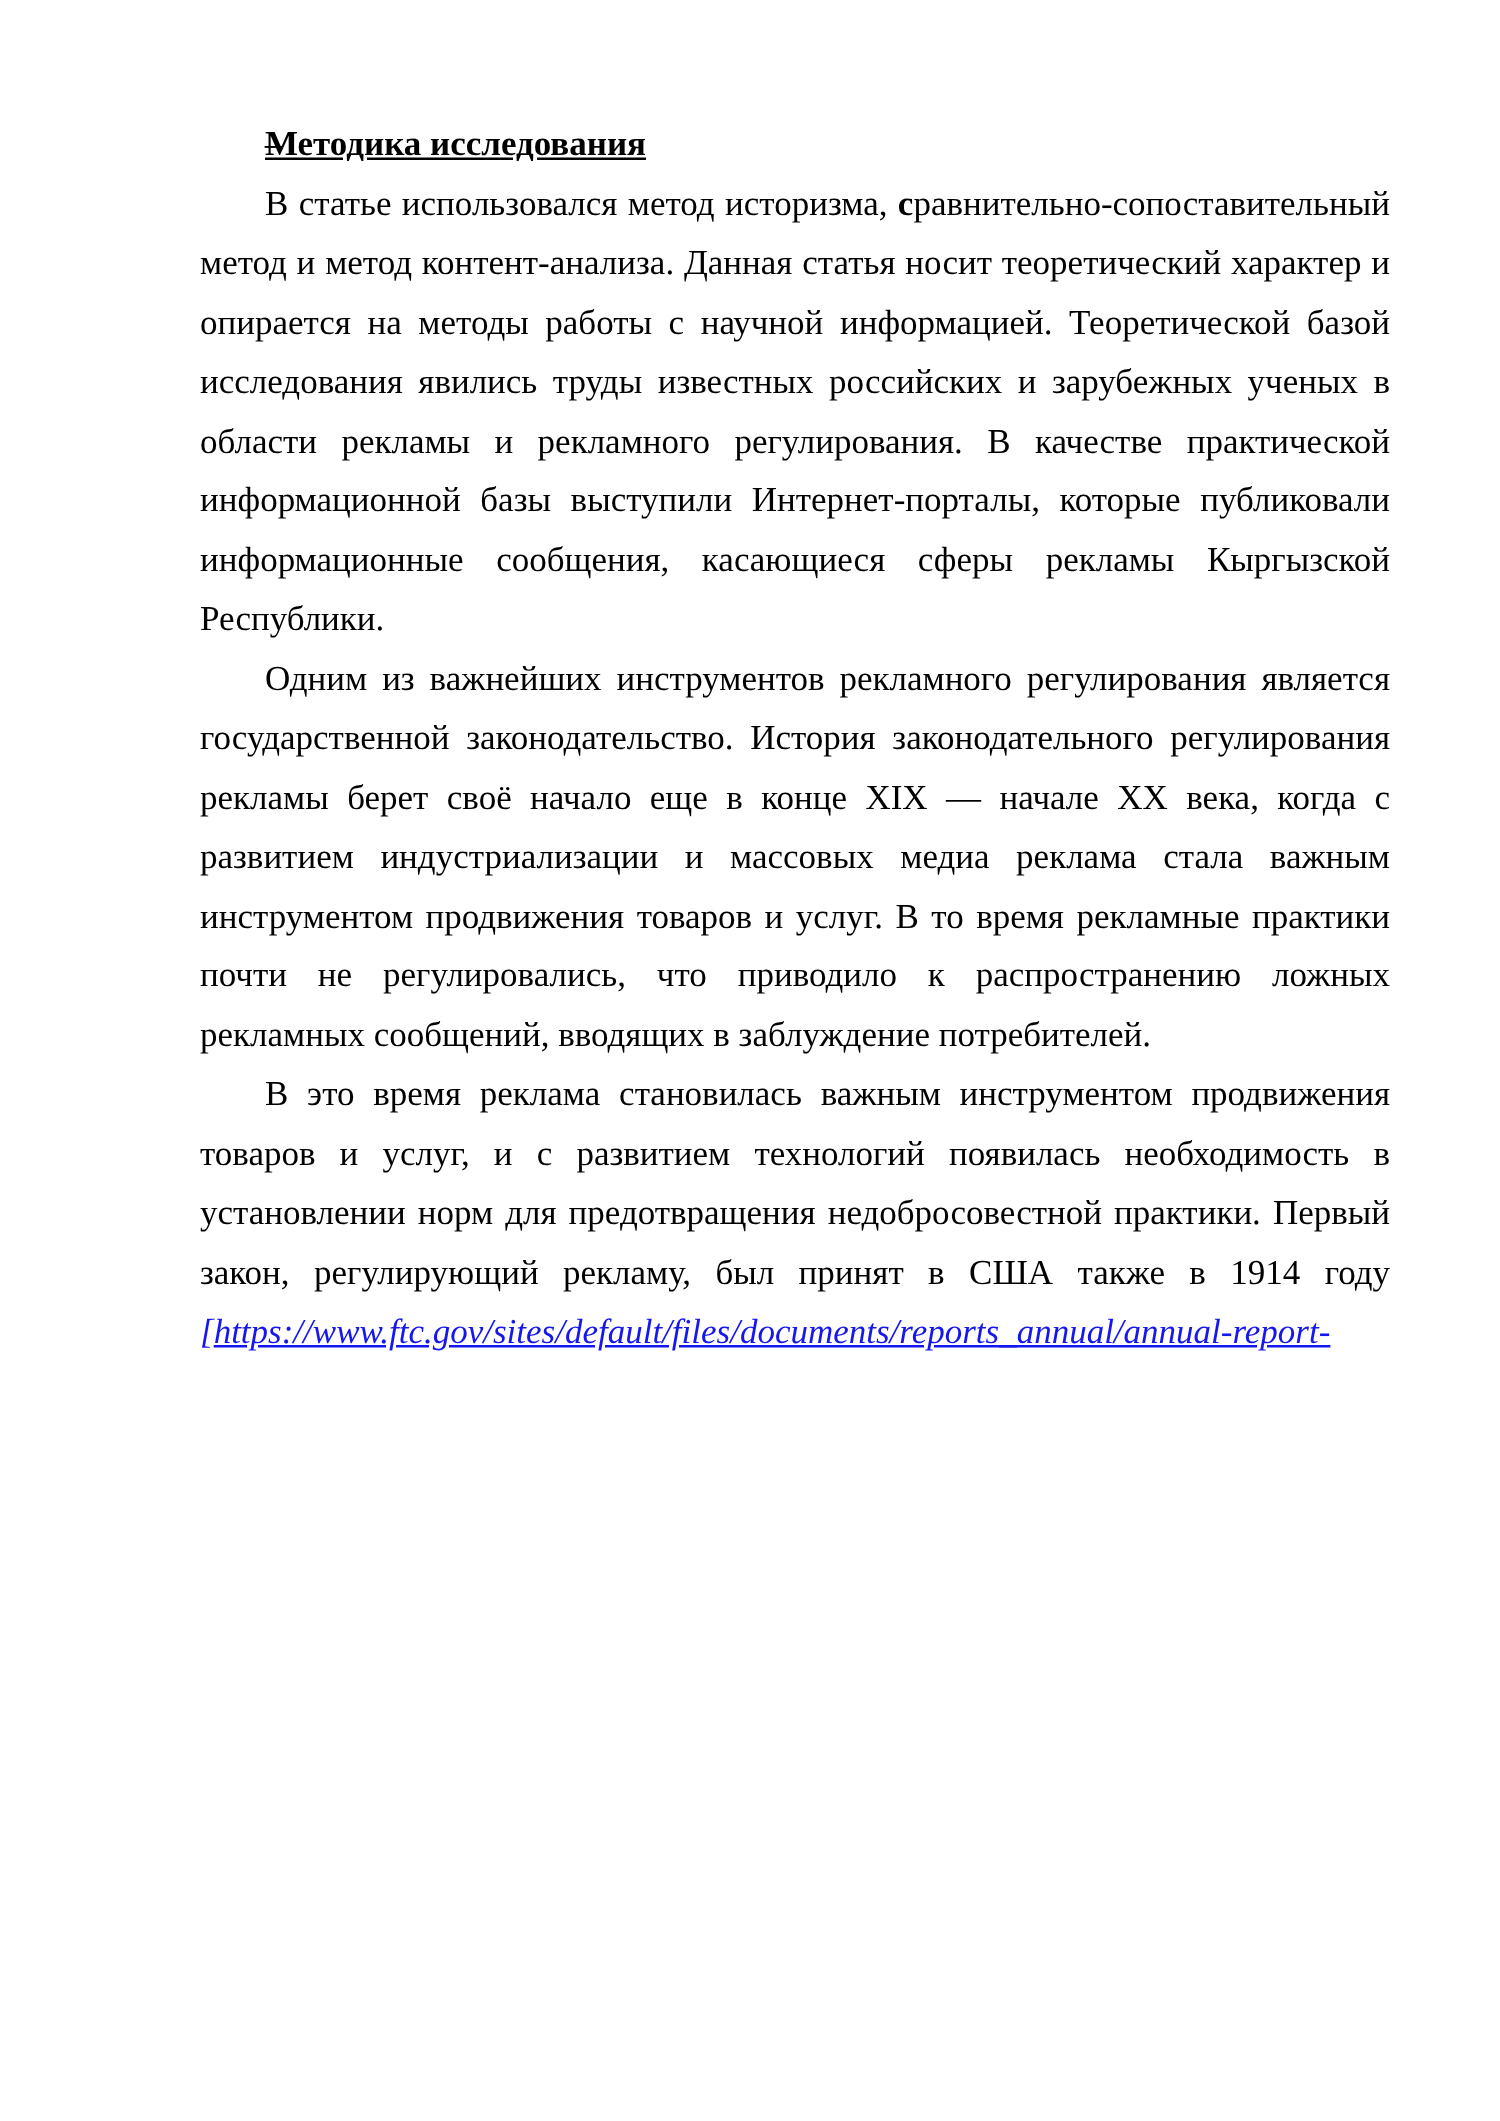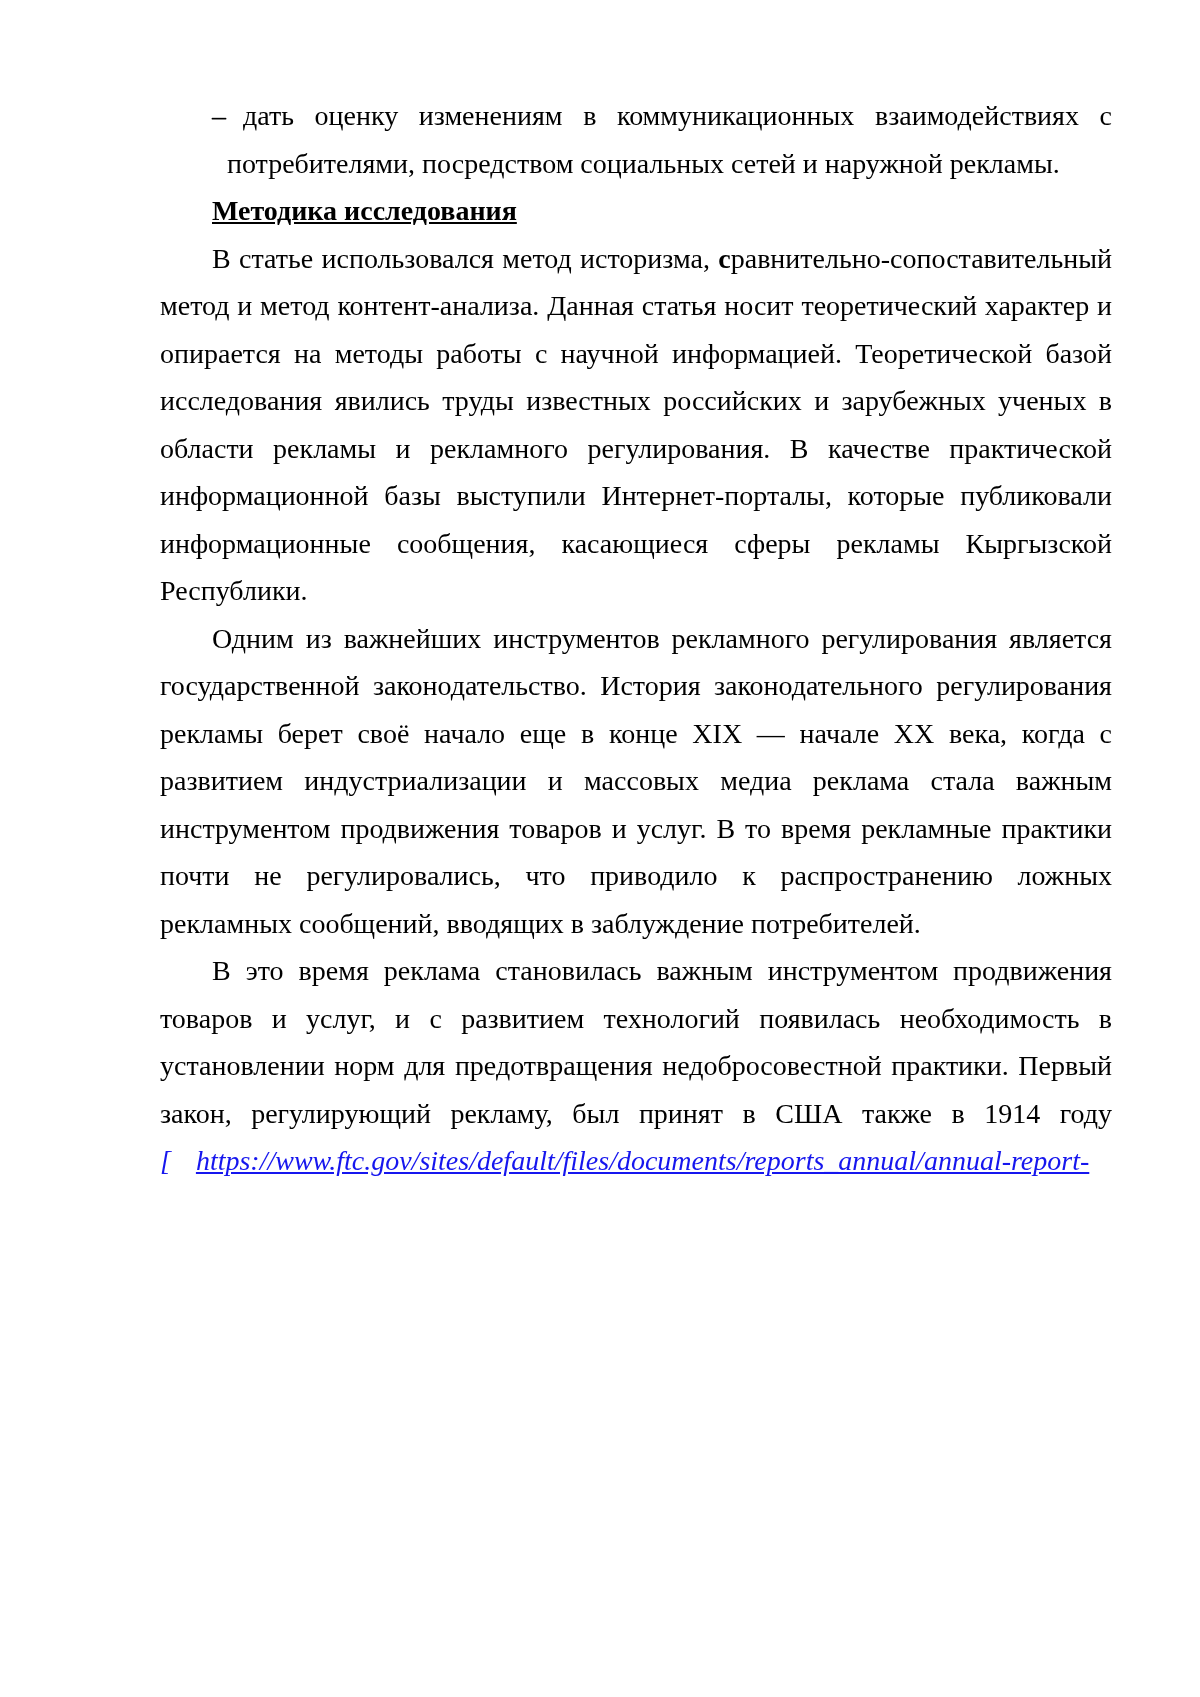--- a/index.html
+++ b/index.html
@@ -59,35 +59,33 @@
   .bracket {
     color: #1616ee;
     font-style: italic;
   }
   .doc-link {
     color: #1616ee;
     font-style: italic;
     text-decoration: underline;
     cursor: pointer;
     white-space: nowrap;
-    margin-left: 25px;
   }
 </style>
 </head>
 <body>
 
 <div class="page">
 
   <ul class="doc-list">
     <li class="li">
       <span class="dash">–</span>
     </li>
     <li class="li">
       <span class="dash">–</span>
-      <span>дать оценку изменениям в коммуникационных взаимодействиях с потребителями, посредством социальных сетей и наружной рекламы.</span>
     </li>
   </ul>
 
   <h2 class="heading">Методика исследования</h2>
 
   <p class="para"><span>В статье использовался метод историзма, </span><span class="b">с</span><span>равнительно-сопоставительный метод и метод контент-анализа. Данная статья носит теоретический характер и опирается на методы работы с научной информацией. Теоретической базой исследования явились труды известных российских и зарубежных ученых в области рекламы и рекламного регулирования. В качестве практической информационной базы выступили Интернет-порталы, которые публиковали информационные сообщения, касающиеся сферы рекламы Кыргызской Республики.</span></p>
 
 
   <p class="para">Одним из важнейших инструментов рекламного регулирования является государственной законодательство. История законодательного регулирования рекламы берет своё начало еще в конце XIX — начале XX века, когда с развитием индустриализации и массовых медиа реклама стала важным инструментом продвижения товаров и услуг. В то время рекламные практики почти не регулировались, что приводило к распространению ложных рекламных сообщений, вводящих в заблуждение потребителей.</p>
 

